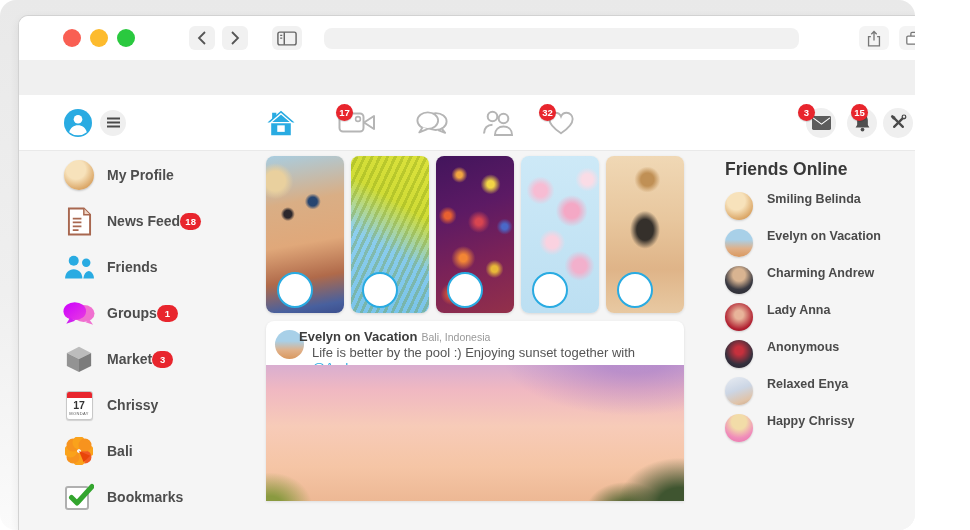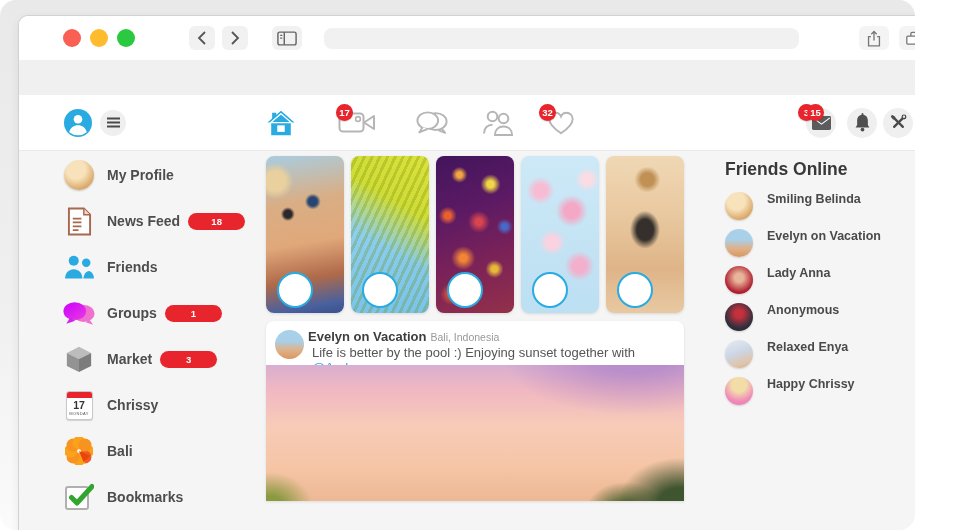--- a/index.html
+++ b/index.html
@@ -29,21 +29,21 @@
   .hbadge{position:absolute;top:9px;width:17px;height:17px;border-radius:50%;background:#e8252d;color:#fff;font-size:9.5px;font-weight:bold;display:flex;align-items:center;justify-content:center;z-index:3;box-shadow:0 1px 1px rgba(0,0,0,.15);}
 
   
   .app-body{position:relative;height:381px;background:#f5f5f5;overflow:hidden;}
 
   
   .sidebar{position:absolute;left:44px;top:8px;width:200px;}
   .srow{display:flex;align-items:center;height:32px;margin-bottom:14px;cursor:pointer;}
   .sicon{width:32px;height:32px;display:flex;align-items:center;justify-content:center;flex:0 0 32px;}
   .slabel{margin-left:12px;font-size:14px;font-weight:bold;color:#4d4d4d;}
-  .badge{margin-left:8px;min-width:17px;height:17px;padding:0 20px;border-radius:9px;background:#e8252d;color:#fff;font-size:9.5px;font-weight:bold;display:flex;align-items:center;justify-content:center;}
+  .badge{min-width:17px;height:17px;padding:0 2px;border-radius:9px;background:#e8252d;color:#fff;font-size:9.5px;font-weight:bold;display:flex;align-items:center;justify-content:center;}
   .pav{width:30px;height:30px;border-radius:50%;box-shadow:0 1px 2px rgba(0,0,0,.2);}
   .cal{width:25px;height:27px;background:#fff;border:1px solid #c8c8c8;border-radius:3px;box-shadow:0 1px 1px rgba(0,0,0,.15);overflow:hidden;}
   .cal-top{height:6px;background:#e8252d;}
   .cal-day{font-size:10.5px;font-weight:bold;color:#333;text-align:center;line-height:12px;margin-top:1px;}
   .cal-dow{font-size:4px;color:#555;text-align:center;letter-spacing:.4px;line-height:5px;}
 
   
   .feed{position:absolute;left:247px;top:5px;width:418px;}
   .stories{display:flex;gap:7px;height:157px;}
   .story{position:relative;width:78px;height:157px;border-radius:8px;box-shadow:0 1px 3px rgba(0,0,0,.12);cursor:pointer;}
@@ -85,21 +85,21 @@
   .composer{position:relative;margin-top:10px;height:63px;background:#fff;border-radius:8px;box-shadow:0 1px 3px rgba(0,0,0,.1);}
   .composer .cav{position:absolute;left:10px;top:9px;width:30px;height:30px;border-radius:50%;}
   .composer input{position:absolute;left:46px;top:9px;width:350px;height:25px;border:1px solid #ccc;border-radius:4px;padding:0 10px;font-size:13px;color:#444;outline:none;font-family:"Liberation Sans",sans-serif;}
   .composer input::placeholder{color:#a8a8a8;}
   .cicon{position:absolute;bottom:9px;cursor:pointer;display:flex;}
   .cicon.smile{right:44px;}
   .cicon.photo{right:13px;}
 
   .post{position:relative;margin-top:8px;height:180px;background:#fff;border-radius:8px 8px 0 0;box-shadow:0 1px 3px rgba(0,0,0,.1);overflow:hidden;}
   .post .pavatar{position:absolute;left:9px;top:9px;width:29px;height:29px;border-radius:50%;}
-  .post .pname-row{position:absolute;left:42px;top:8px;font-size:13px;}
+  .post .pname-row{position:absolute;left:33px;top:8px;font-size:13px;}
   .post .pname{font-weight:bold;color:#3d3d3d;}
   .post .ploc{font-size:10.5px;color:#999;margin-left:4px;}
   .post .ptext{position:absolute;left:46px;top:24px;font-size:13px;color:#555;}
   .post .mention{color:#29abe2;cursor:pointer;}
   .post-photo{position:absolute;left:0;right:0;top:44px;height:136px;background:
     radial-gradient(ellipse 62px 46px at 99% 102%, #3f5530 35%, rgba(63,85,48,0) 100%),
     radial-gradient(ellipse 40px 30px at 86% 108%, #5a6a38 35%, rgba(90,106,56,0) 100%),
     radial-gradient(ellipse 42px 34px at 1% 104%, #8a9a40 30%, rgba(138,154,64,0) 100%),
     radial-gradient(ellipse 130px 56px at 88% -4%, rgba(150,110,200,.5) 25%, rgba(150,110,200,0) 100%),
     linear-gradient(180deg,#d9aed0 0%,#f0b8c2 18%,#f7cbb8 45%,#f5c5a5 75%,#edb894 100%);}
@@ -231,21 +231,21 @@
       </span>
       <span class="hbadge" style="left:779px;">3</span>
       <span class="hic" style="left:787px;">
         <span class="circbg">
           <svg width="19" height="14" viewBox="0 0 26 19">
               <rect width="26" height="19" rx="2" fill="#5c5c5c"></rect>
               <path d="M1.5 2.5 13 11 24.5 2.5" fill="none" stroke="#fff" stroke-width="1.6"></path>
             </svg>
         </span>
       </span>
-      <span class="hbadge" style="left:788px;">15</span>
+      <span class="hbadge" style="left:832px;">15</span>
       <span class="hic" style="left:828px;">
         <span class="circbg">
           <svg width="17" height="19" viewBox="0 0 24 27">
               <rect x="10.7" y="0" width="2.6" height="4" rx="1.3" fill="#4f4f4f"></rect>
               <path d="M12 2.5c-4.6 0-7.6 3.2-7.6 8.2v6.2L2.2 20.5h19.6l-2.2-3.6v-6.2c0-5-3-8.2-7.6-8.2z" fill="#4f4f4f"></path>
               <circle cx="12" cy="23.5" r="2.7" fill="#4f4f4f"></circle>
             </svg>
         </span>
       </span>
       <span class="hic" style="left:864px;">
@@ -406,20 +406,24 @@
         <div class="friends-title">Friends Online</div>
         <div class="frow">
             <span class="fav av-me"></span>
             <span class="fname">Smiling Belinda</span>
           </div>
         <div class="frow">
             <span class="fav av-evelyn"></span>
             <span class="fname">Evelyn on Vacation</span>
           </div>
         <div class="frow">
+            <span class="fav av-andrew"></span>
+            <span class="fname">Charming Andrew</span>
+          </div>
+        <div class="frow">
             <span class="fav av-anna"></span>
             <span class="fname">Lady Anna</span>
           </div>
         <div class="frow">
             <span class="fav av-anon"></span>
             <span class="fname">Anonymous</span>
           </div>
         <div class="frow">
             <span class="fav av-enya"></span>
             <span class="fname">Relaxed Enya</span>

